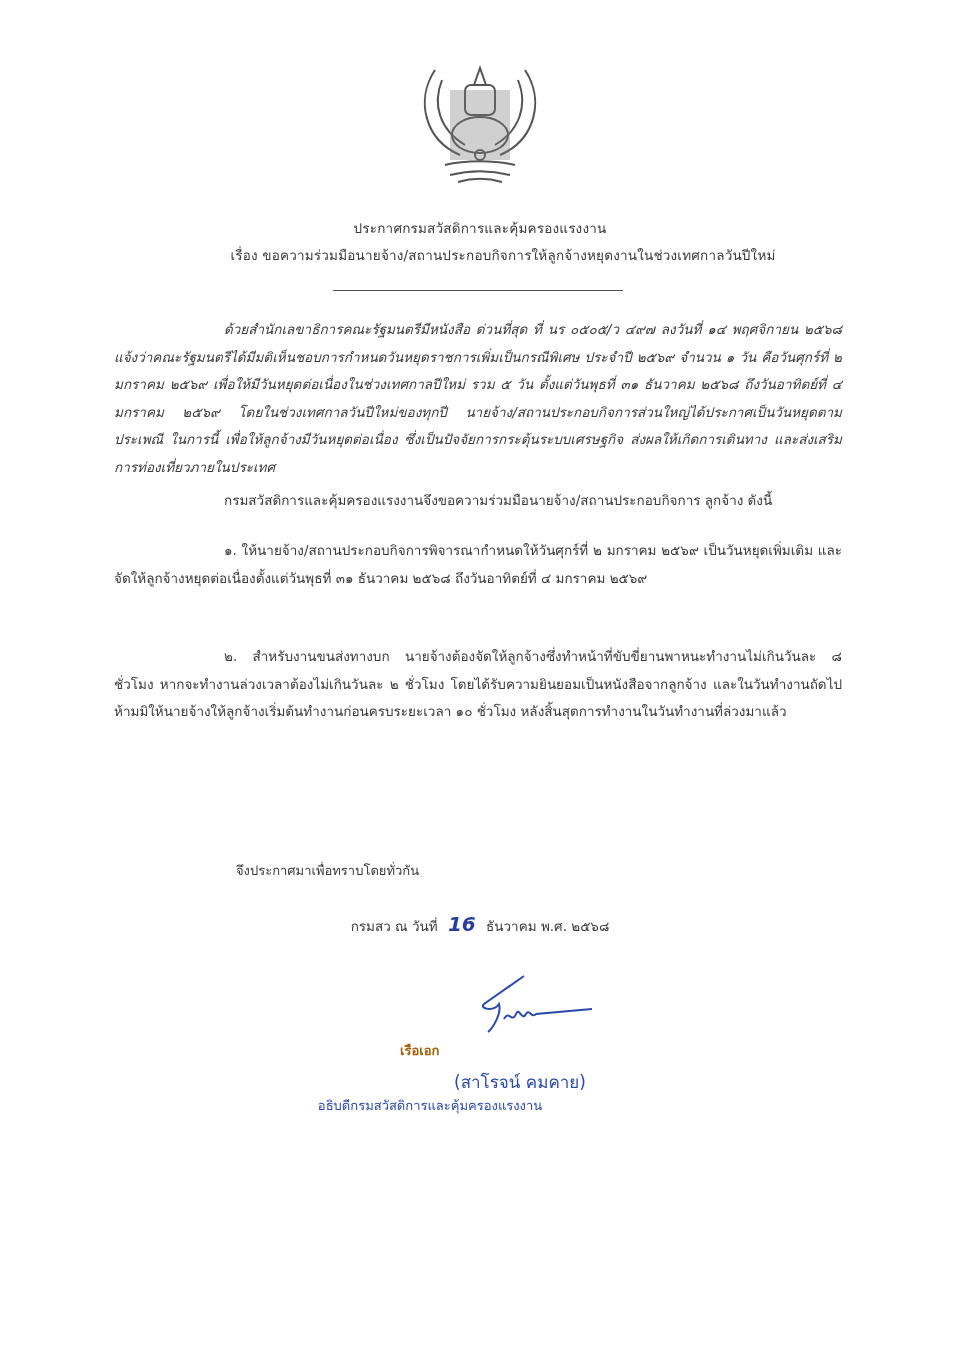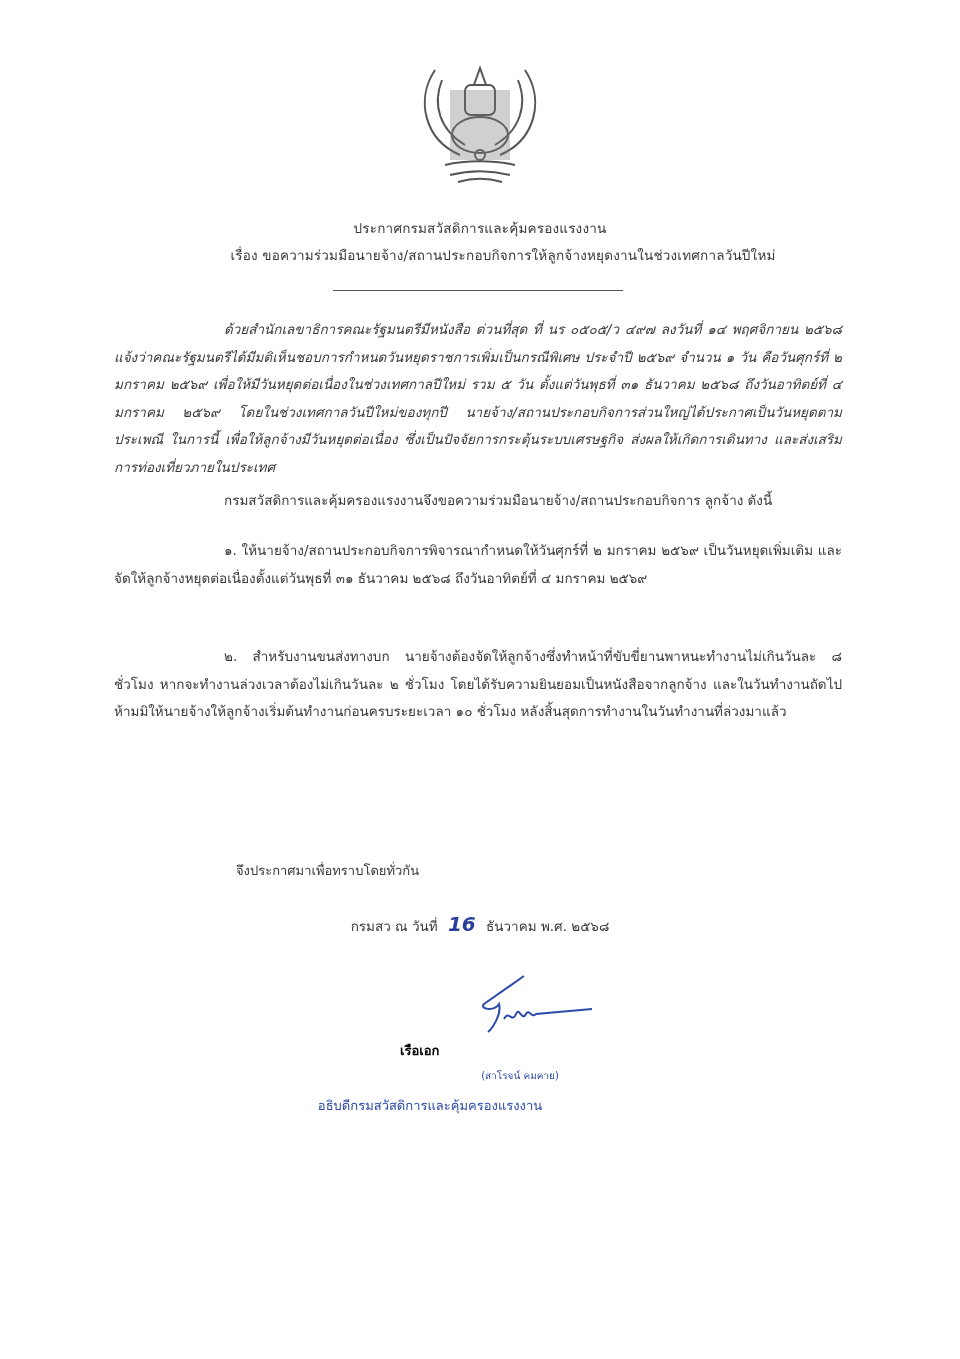--- a/index.html
+++ b/index.html
@@ -14,22 +14,22 @@
   .p1{top:316px;font-style:italic;}
   .p2{top:487px;text-indent:110px;}
   .item{position:absolute;left:114px;width:728px;font-size:13.5px;line-height:27.5px;text-align:justify;text-indent:110px;}
   .i1{top:537px;}
   .i2{top:643px;}
   .i3{top:754px;}
   .closing{position:absolute;left:236px;top:860px;font-size:13px;}
   .date{position:absolute;left:0;width:960px;top:912px;text-align:center;font-size:13.5px;}
   .date .hand{color:#2a3f9a;font-size:20px;font-weight:bold;font-style:italic;padding:0 6px;}
   .sig{position:absolute;left:474px;top:974px;width:120px;height:60px;}
-  .stamp{position:absolute;left:400px;top:1040px;color:#000000;font-size:13px;font-weight:bold;}
-  .signame{position:absolute;left:0;width:960px;top:1068px;text-align:center;color:#2c4aa8;font-size:10px;padding-left:80px;box-sizing:border-box;}
+  .stamp{position:absolute;left:400px;top:1040px;color:#a16207;font-size:13px;font-weight:bold;}
+  .signame{position:absolute;left:0;width:960px;top:1068px;text-align:center;color:#2c4aa8;font-size:17px;padding-left:80px;box-sizing:border-box;}
   .sigpos{position:absolute;left:0;width:780px;top:1095px;text-align:center;color:#2c4aa8;font-size:13px;padding-left:80px;box-sizing:border-box;}
 </style>
 </head>
 <body>
 
 <div class="page">
 
   <svg class="garuda" viewBox="0 0 140 130">
     <g fill="none" stroke="#555" stroke-width="2">
       <path d="M25 10 C5 40 15 80 50 95"></path>

